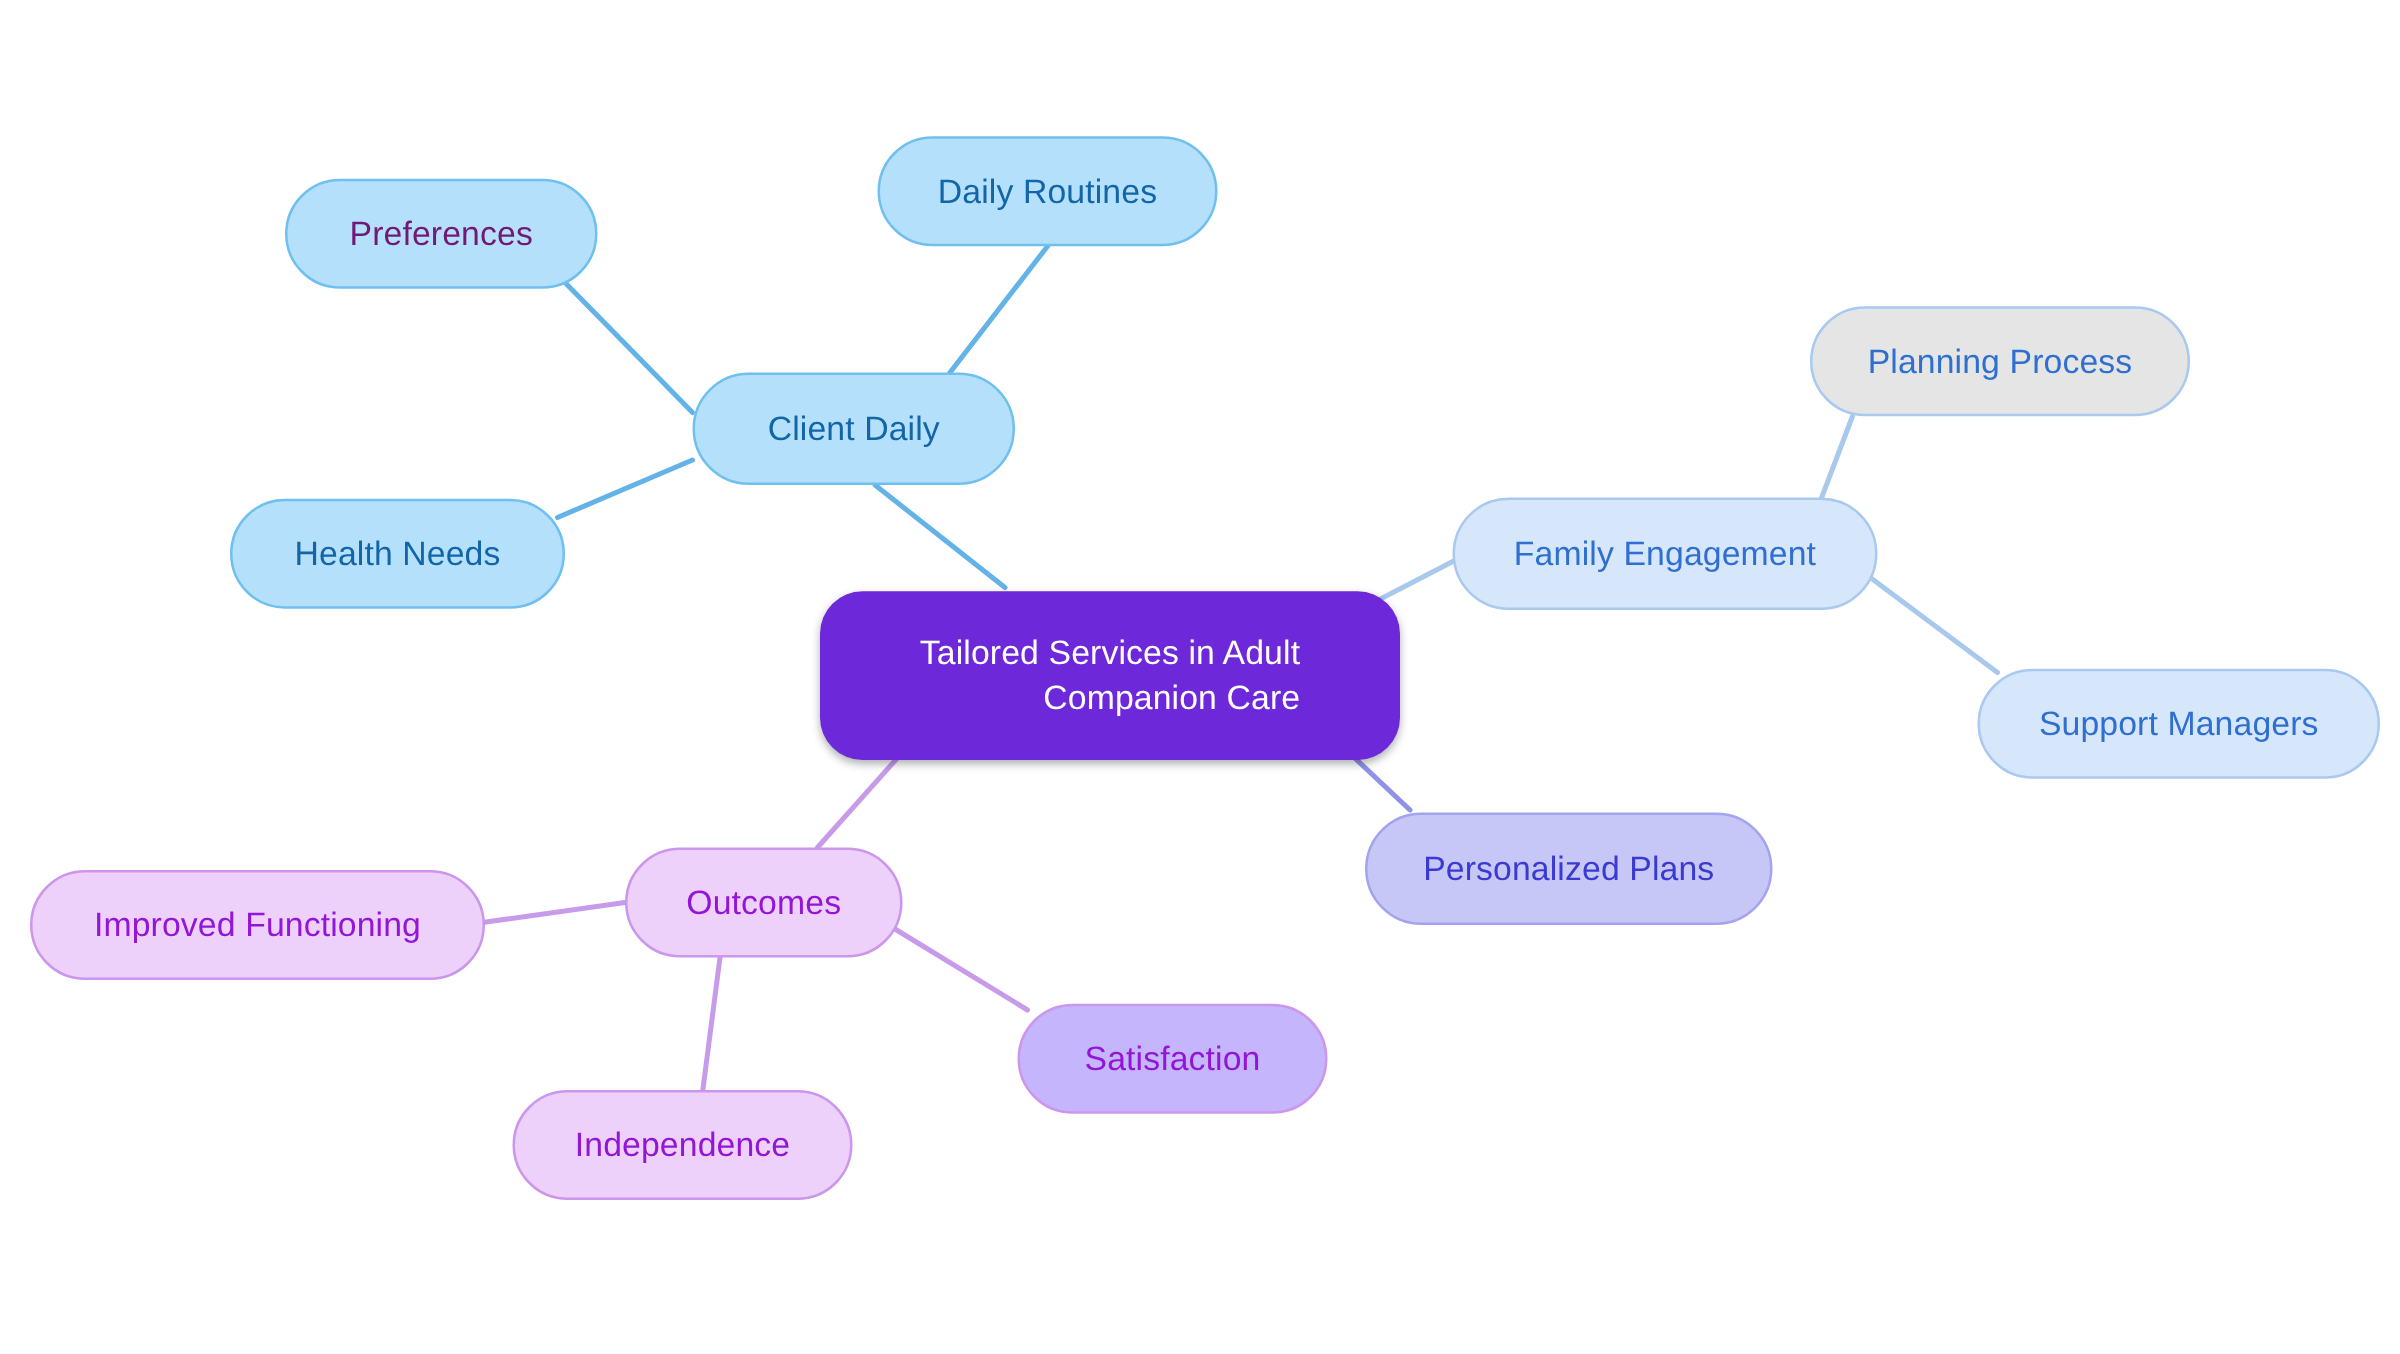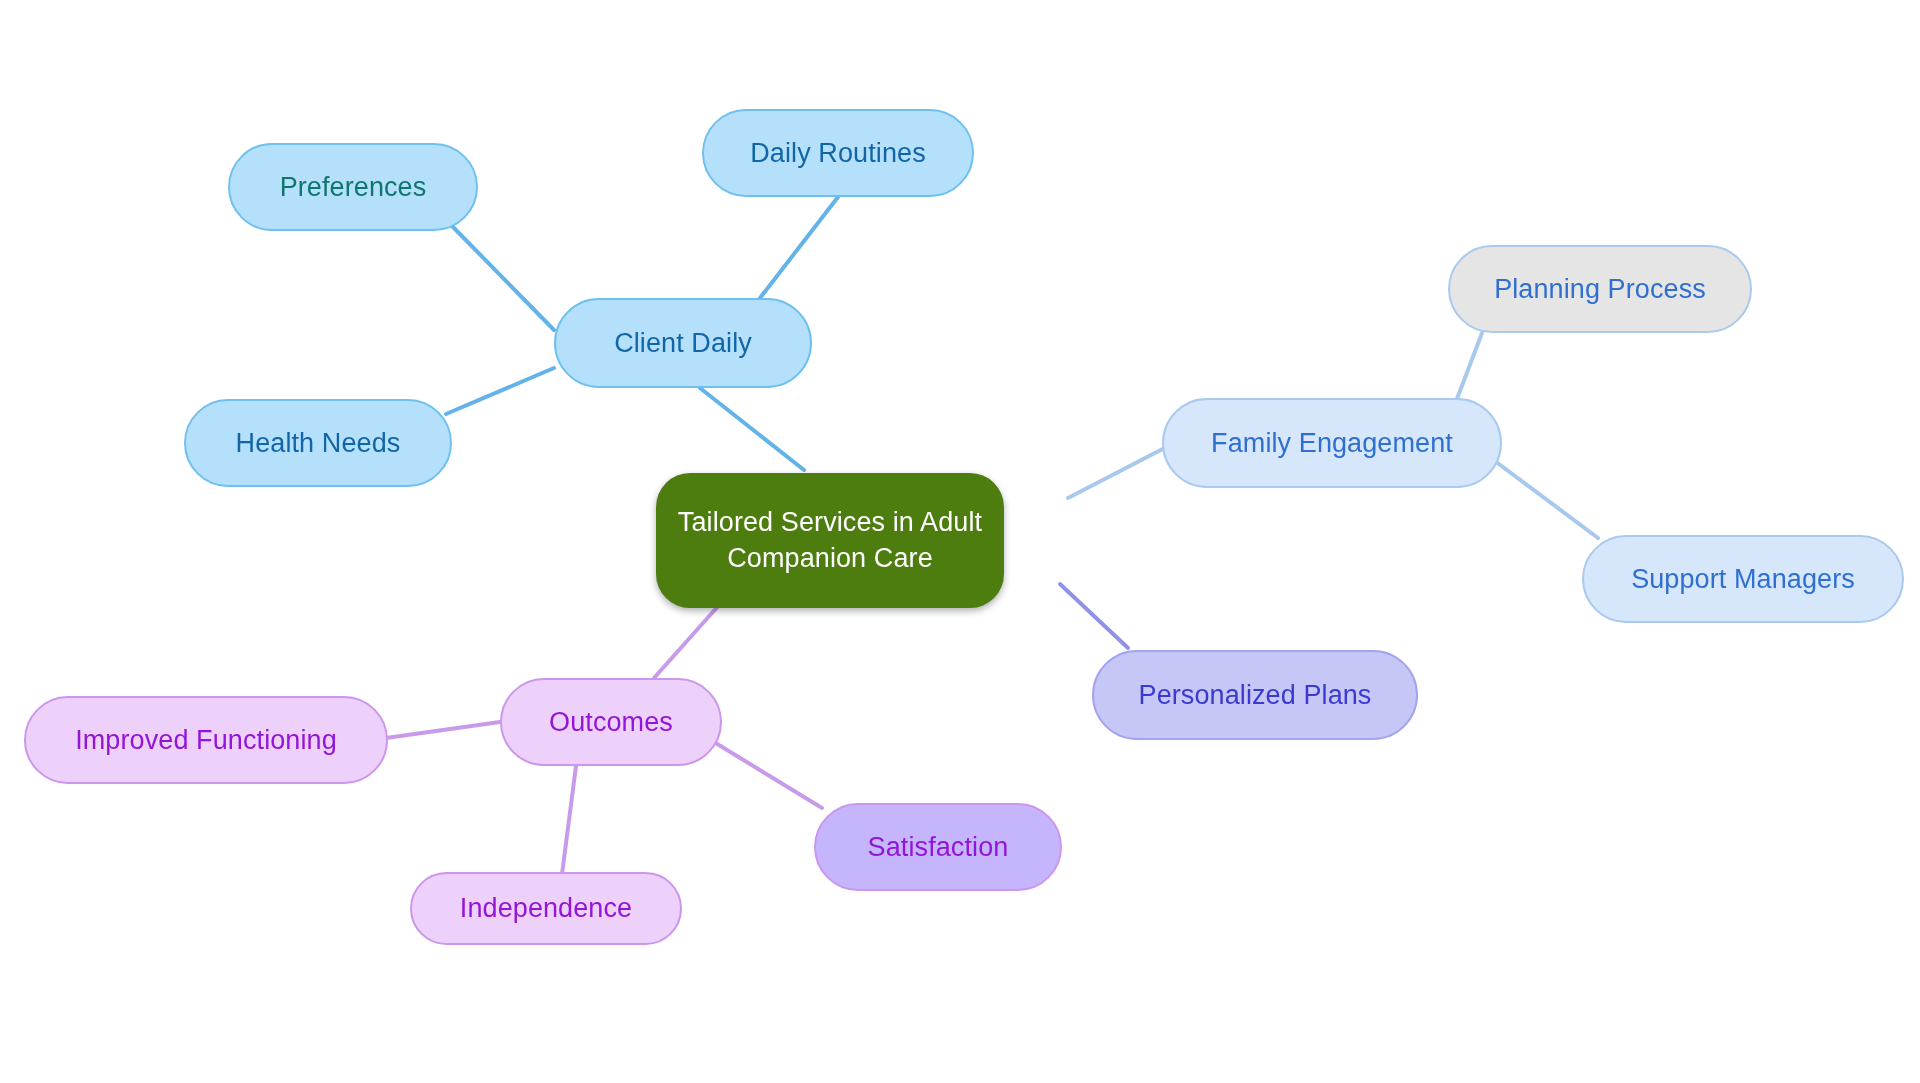--- a/index.html
+++ b/index.html
@@ -67,28 +67,28 @@
       <line x1="1068" y1="498" x2="1180" y2="440" stroke="#a8c8ec" stroke-width="4" stroke-linecap="round"></line>
       <line x1="1452" y1="412" x2="1482" y2="333" stroke="#a8c8ec" stroke-width="4" stroke-linecap="round"></line>
       <line x1="1468" y1="441" x2="1598" y2="538" stroke="#a8c8ec" stroke-width="4" stroke-linecap="round"></line>
       <line x1="1060" y1="584" x2="1128" y2="648" stroke="#8f92e6" stroke-width="4" stroke-linecap="round"></line>
       <line x1="720" y1="604" x2="654" y2="678" stroke="#c79aea" stroke-width="4" stroke-linecap="round"></line>
       <line x1="500" y1="722" x2="386" y2="738" stroke="#c79aea" stroke-width="4" stroke-linecap="round"></line>
       <line x1="576" y1="766" x2="562" y2="874" stroke="#c79aea" stroke-width="4" stroke-linecap="round"></line>
       <line x1="714" y1="742" x2="822" y2="808" stroke="#c79aea" stroke-width="4" stroke-linecap="round"></line>
     </svg>
   <div id="node-layer">
-      <div class="node node-central" style="left: 656px; top: 473px; width: 348px; height: 135px; background: #4d7c0f; border-color: rgb(14, 19, 28); color: rgb(255, 255, 255);"><span>Tailored Services in Adult
+      <div class="node node-central" style="left: 656px; top: 473px; width: 464px; height: 135px; background: #6d28d9; border-color: rgb(14, 19, 28); color: rgb(255, 255, 255); text-align: right;"><span>Tailored Services in Adult
 Companion Care</span></div>
       <div class="node node-branch" style="left: 554px; top: 298px; width: 258px; height: 90px; background: rgb(181, 224, 251); border-color: rgb(111, 192, 239); color: rgb(18, 102, 168);"><span>Client Daily</span></div>
-      <div class="node node-leaf" style="left: 228px; top: 143px; width: 250px; height: 88px; background: rgb(181, 224, 251); border-color: rgb(111, 192, 239); color: #0f766e;"><span>Preferences</span></div>
+      <div class="node node-leaf" style="left: 228px; top: 143px; width: 250px; height: 88px; background: rgb(181, 224, 251); border-color: rgb(111, 192, 239); color: #701a75;"><span>Preferences</span></div>
       <div class="node node-leaf" style="left: 702px; top: 109px; width: 272px; height: 88px; background: rgb(181, 224, 251); border-color: rgb(111, 192, 239); color: rgb(18, 102, 168);"><span>Daily Routines</span></div>
       <div class="node node-leaf" style="left: 184px; top: 399px; width: 268px; height: 88px; background: rgb(181, 224, 251); border-color: rgb(111, 192, 239); color: rgb(18, 102, 168); align-items: center;"><span>Health Needs</span></div>
       <div class="node node-branch" style="left: 1162px; top: 398px; width: 340px; height: 90px; background: rgb(214, 230, 251); border-color: rgb(169, 201, 238); color: rgb(47, 111, 208);"><span>Family Engagement</span></div>
       <div class="node node-leaf" style="left: 1448px; top: 245px; width: 304px; height: 88px; background: #e5e5e5; border-color: rgb(169, 201, 238); color: rgb(47, 111, 208);"><span>Planning Process</span></div>
       <div class="node node-leaf" style="left: 1582px; top: 535px; width: 322px; height: 88px; background: rgb(214, 230, 251); border-color: rgb(169, 201, 238); color: rgb(47, 111, 208);"><span>Support Managers</span></div>
       <div class="node node-leaf" style="left: 1092px; top: 650px; width: 326px; height: 90px; background: rgb(198, 199, 247); border-color: rgb(162, 164, 238); color: rgb(58, 58, 208);"><span>Personalized Plans</span></div>
       <div class="node node-branch" style="left: 500px; top: 678px; width: 222px; height: 88px; background: rgb(238, 209, 250); border-color: rgb(203, 150, 236); color: rgb(147, 22, 216);"><span>Outcomes</span></div>
       <div class="node node-leaf" style="left: 24px; top: 696px; width: 364px; height: 88px; background: rgb(238, 209, 250); border-color: rgb(203, 150, 236); color: rgb(147, 22, 216);"><span>Improved Functioning</span></div>
-      <div class="node node-leaf" style="left: 410px; top: 872px; width: 272px; height: 73px; background: rgb(238, 209, 250); border-color: rgb(203, 150, 236); color: rgb(147, 22, 216);"><span>Independence</span></div>
+      <div class="node node-leaf" style="left: 410px; top: 872px; width: 272px; height: 88px; background: rgb(238, 209, 250); border-color: rgb(203, 150, 236); color: rgb(147, 22, 216);"><span>Independence</span></div>
       <div class="node node-leaf" style="left: 814px; top: 803px; width: 248px; height: 88px; background: #c4b5fd; border-color: rgb(203, 150, 236); color: rgb(147, 22, 216);"><span>Satisfaction</span></div>
     </div>
 </div>
 
 </body></html>

